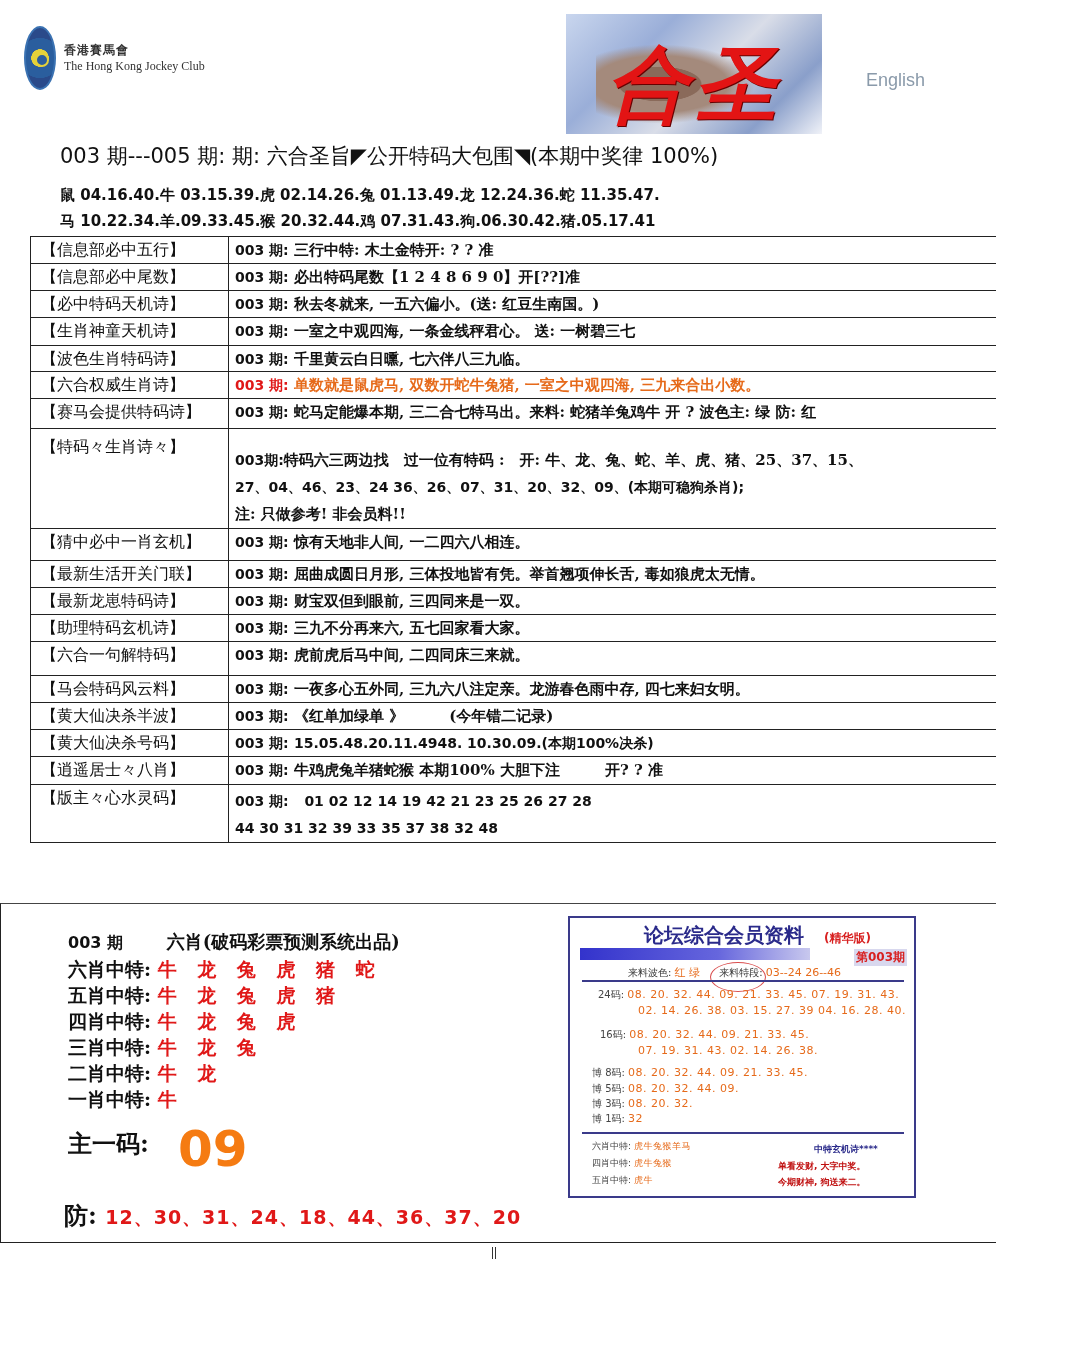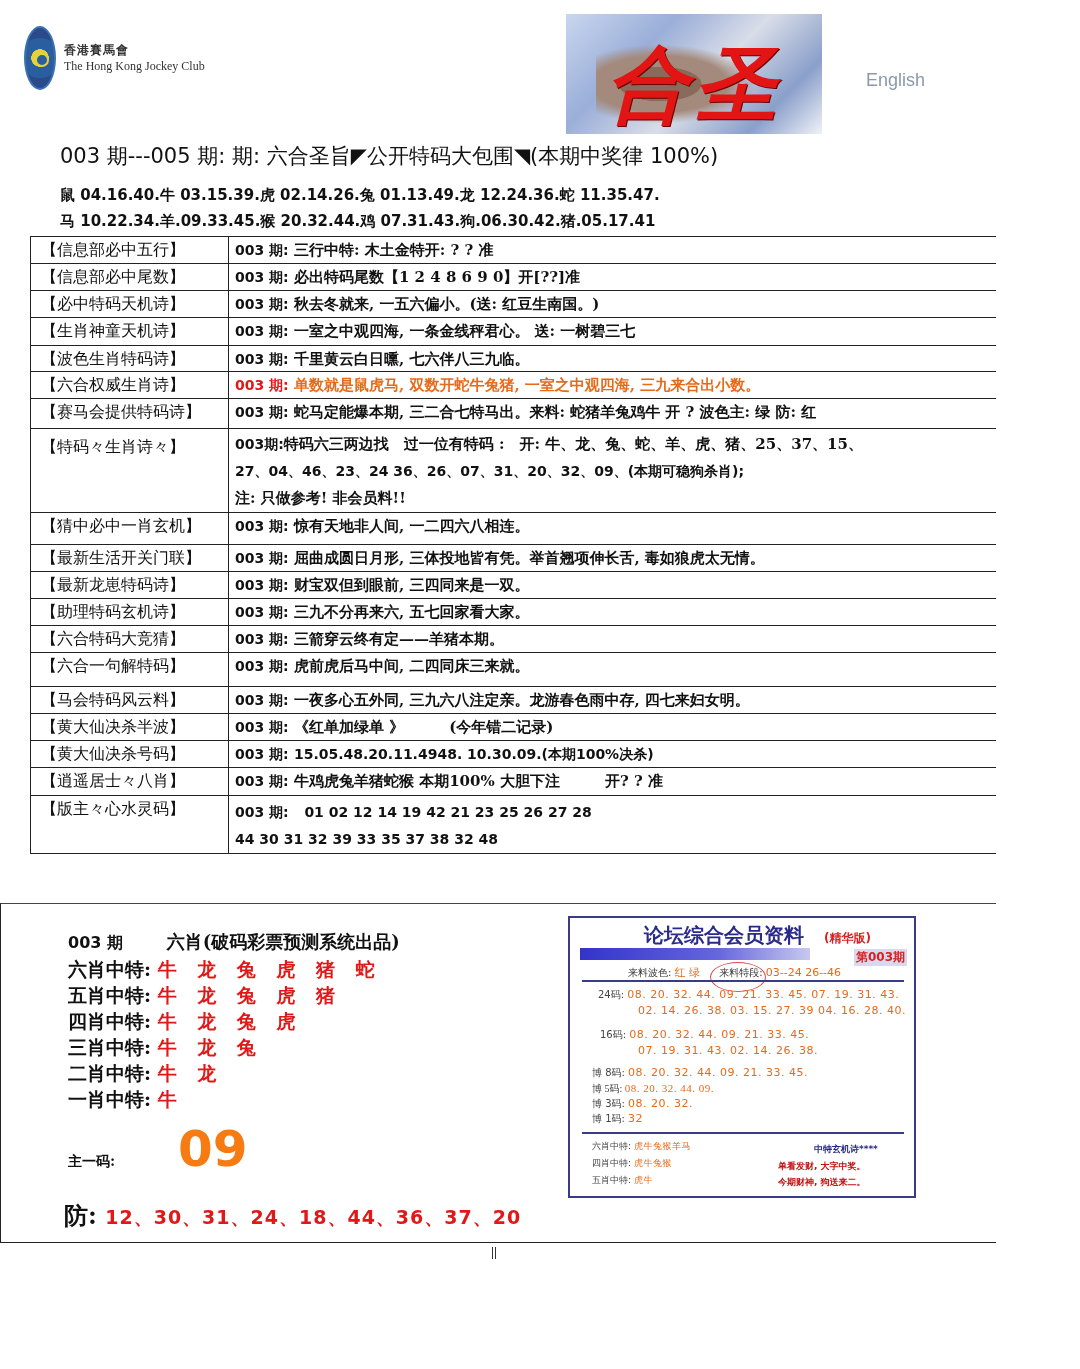--- a/index.html
+++ b/index.html
@@ -30,21 +30,21 @@
     .num { font-family: "DejaVu Sans", sans-serif; font-size: 14px; }
     .orange { color: #e66a1a; }
     .red { color: #e01818; }
 
     
     .lower-box { position: absolute; left: 0; top: 903px; width: 996px; height: 340px; border-top: 1.5px solid #444; border-bottom: 1.5px solid #222; border-left: 1px solid #222; }
     .six-title { position: absolute; left: 68px; top: 930px; font-size: 18px; font-weight: bold; white-space: nowrap; }
     .six-title .period { font-family: "DejaVu Sans", sans-serif; font-size: 16px; }
     .xiao-row { position: absolute; left: 68px; font-size: 19px; font-weight: bold; white-space: nowrap; }
     .xiao-row .animals { color: #e01818; word-spacing: 6px; letter-spacing: 4px; }
-    .main-code-label { position: absolute; left: 68px; top: 1153px; font-size: 14px; font-weight: bold; }
+    .main-code-label { position: absolute; left: 68px; top: 1128px; font-size: 24px; font-weight: bold; }
     .main-code { position: absolute; left: 178px; top: 1120px; font-size: 50px; font-weight: bold; color: #f57b12; font-family: "DejaVu Sans", sans-serif; }
     .guard-row { position: absolute; left: 64px; top: 1200px; font-size: 24px; font-weight: bold; white-space: nowrap; }
     .guard-row .nums { color: #e01818; font-size: 19px; font-family: "DejaVu Sans", sans-serif; letter-spacing: 1px; }
 
     
     .member-box { position: absolute; left: 568px; top: 916px; width: 348px; height: 282px; border: 2px solid #3a3a8a; background: #fff; font-family: "DejaVu Sans", sans-serif; }
     .member-box .mtitle { position: absolute; left: 74px; top: 4px; font-size: 20px; font-weight: bold; color: #2a2a8a; white-space: nowrap; }
     .member-box .medition { position: absolute; left: 254px; top: 12px; font-size: 12px; font-weight: bold; color: #d82020; }
     .member-box .mbar { position: absolute; left: 10px; top: 30px; width: 230px; height: 12px; background: linear-gradient(90deg, #3333cc 0%, #6666dd 60%, #c8c8ee 100%); }
     .member-box .missue { position: absolute; left: 284px; top: 31px; font-size: 12px; font-weight: bold; color: #d82020; background: #d8d8ee; padding: 0 2px; }
@@ -105,45 +105,41 @@
   <tr style="height:27px;">
     <td class="lbl">【六合权威生肖诗】</td>
     <td class="val"><span class="num red">003 期:</span> <span class="orange">单数就是鼠虎马, 双数开蛇牛兔猪, 一室之中观四海, 三九来合出小数。</span></td>
   </tr>
   <tr style="height:30px;">
     <td class="lbl">【赛马会提供特码诗】</td>
     <td class="val"><span class="num">003 期:</span> <span>蛇马定能爆本期, 三二合七特马出。来料: 蛇猪羊兔鸡牛 开 ? 波色主: 绿 防: 红</span></td>
   </tr>
   <tr style="height:84px;">
     <td class="lbl" style="padding-top:8px;">【特码々生肖诗々】</td>
-    <td class="val" style="padding-top:2px;">
+    <td class="val" style="padding-top:18px;">
       <div class="multiline"><span class="num">003期:</span><span>特码六三两边找　过一位有特码 :　开: 牛、龙、兔、蛇、羊、虎、猪、25、37、15、</span></div>
       <div class="multiline num">27、04、46、23、24 36、26、07、31、20、32、09、(本期可稳狗杀肖);</div>
       <div class="multiline">注: 只做参考! 非会员料!!</div>
     </td>
   </tr>
   <tr style="height:32px;">
     <td class="lbl">【猜中必中一肖玄机】</td>
     <td class="val"><span class="num">003 期:</span> <span>惊有天地非人间, 一二四六八相连。</span></td>
   </tr>
   <tr style="height:27px;">
     <td class="lbl">【最新生活开关门联】</td>
     <td class="val"><span class="num">003 期:</span> <span>屈曲成圆日月形, 三体投地皆有凭。举首翘项伸长舌, 毒如狼虎太无情。</span></td>
   </tr>
   <tr style="height:27px;">
     <td class="lbl">【最新龙崽特码诗】</td>
     <td class="val"><span class="num">003 期:</span> <span>财宝双但到眼前, 三四同来是一双。</span></td>
   </tr>
   <tr style="height:27px;">
     <td class="lbl">【助理特码玄机诗】</td>
     <td class="val"><span class="num">003 期:</span> <span>三九不分再来六, 五七回家看大家。</span></td>
-  </tr>
-  <tr style="height:27px;">
-    <td class="lbl">【六合特码大竞猜】</td>
-    <td class="val"><span class="num">003 期:</span> <span>三箭穿云终有定——羊猪本期。</span></td>
   </tr>
   <tr style="height:34px;">
     <td class="lbl">【六合一句解特码】</td>
     <td class="val"><span class="num">003 期:</span> <span>虎前虎后马中间, 二四同床三来就。</span></td>
   </tr>
   <tr style="height:27px;">
     <td class="lbl">【马会特码风云料】</td>
     <td class="val"><span class="num">003 期:</span> <span>一夜多心五外同, 三九六八注定亲。龙游春色雨中存, 四七来妇女明。</span></td>
   </tr>
   <tr style="height:27px;">
@@ -233,21 +229,21 @@
     <span>16码:</span>
     <span class="o">08. 20. 32. 44. 09. 21. 33. 45.</span>
   </div>
   <div class="mrow" style="left:68px; top:126px;">
     <span class="o">07. 19. 31. 43. 02. 14. 26. 38.</span>
   </div>
   <div class="mrow" style="left:22px; top:148px;">
     <span>博 8码:</span>
     <span class="o">08. 20. 32. 44. 09. 21. 33. 45.</span>
   </div>
-  <div class="mrow" style="left:22px; top:164px;font-family:Liberation Serif, serif;">
+  <div class="mrow" style="left:22px; top:164px;">
     <span>博 5码:</span>
     <span class="o">08. 20. 32. 44. 09.</span>
   </div>
   <div class="mrow" style="left:22px; top:179px;">
     <span>博 3码:</span>
     <span class="o">08. 20. 32.</span>
   </div>
   <div class="mrow" style="left:22px; top:194px;">
     <span>博 1码:</span>
     <span class="o">32</span>

